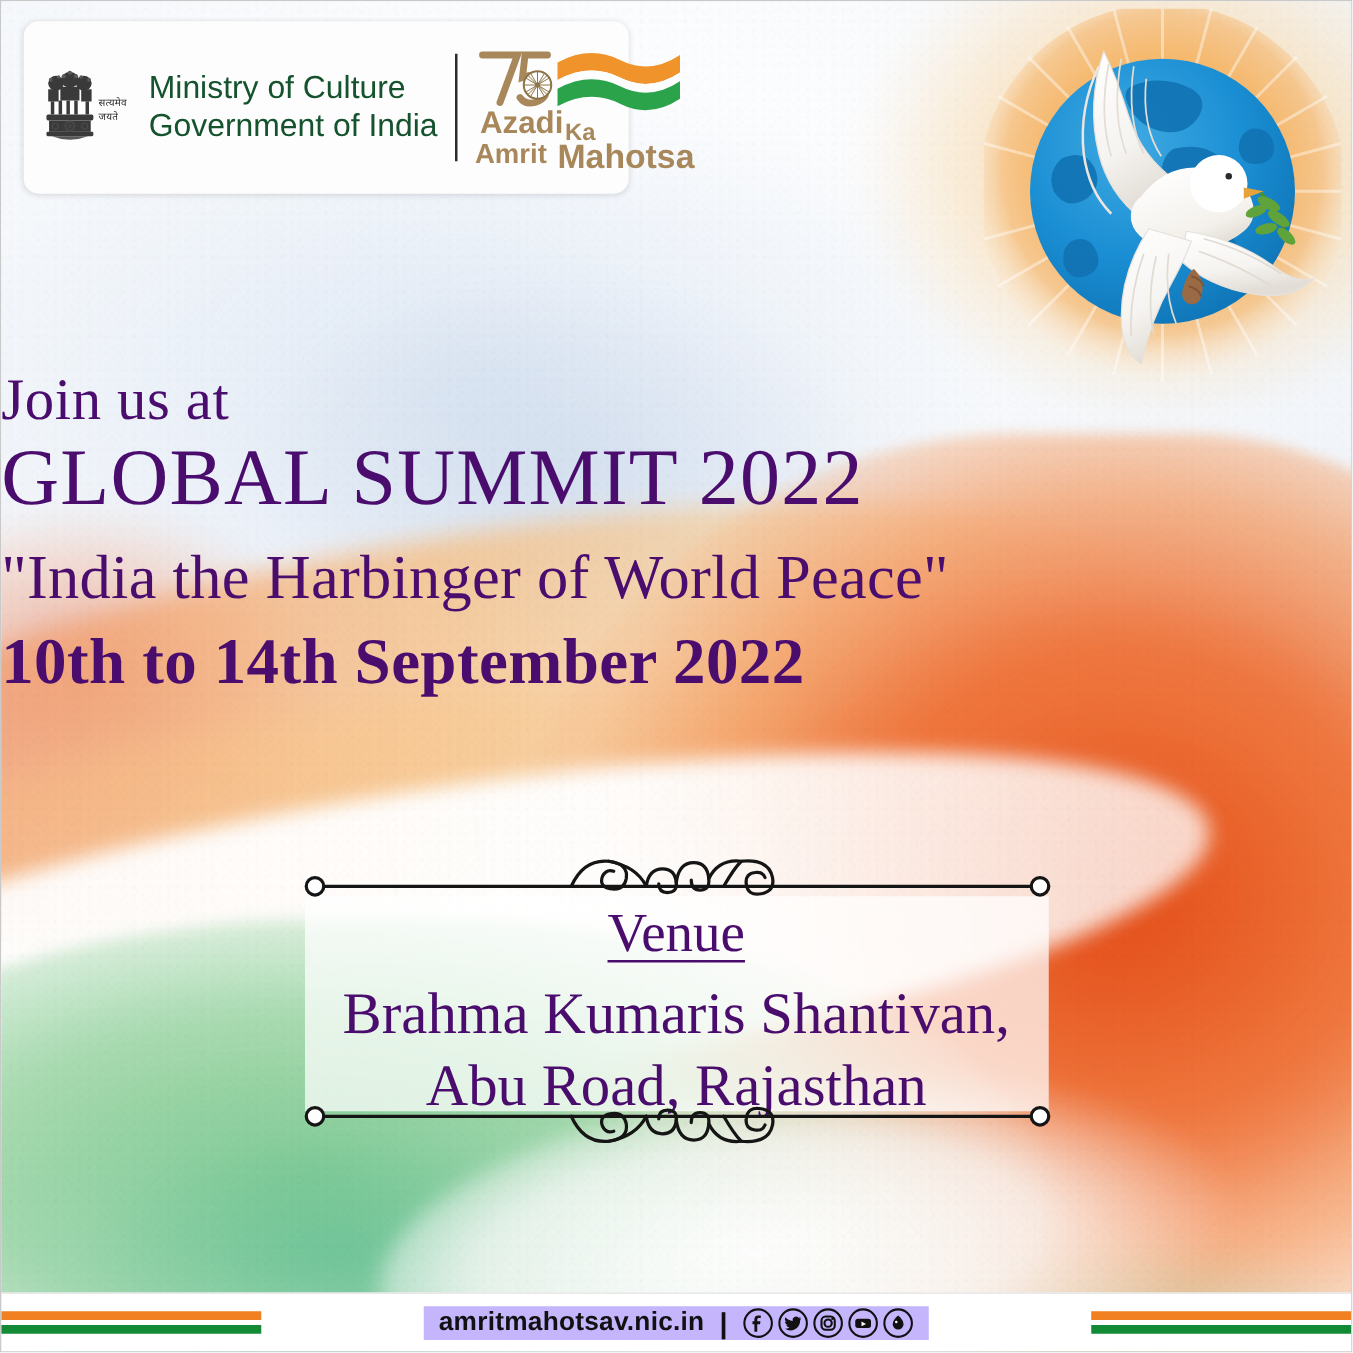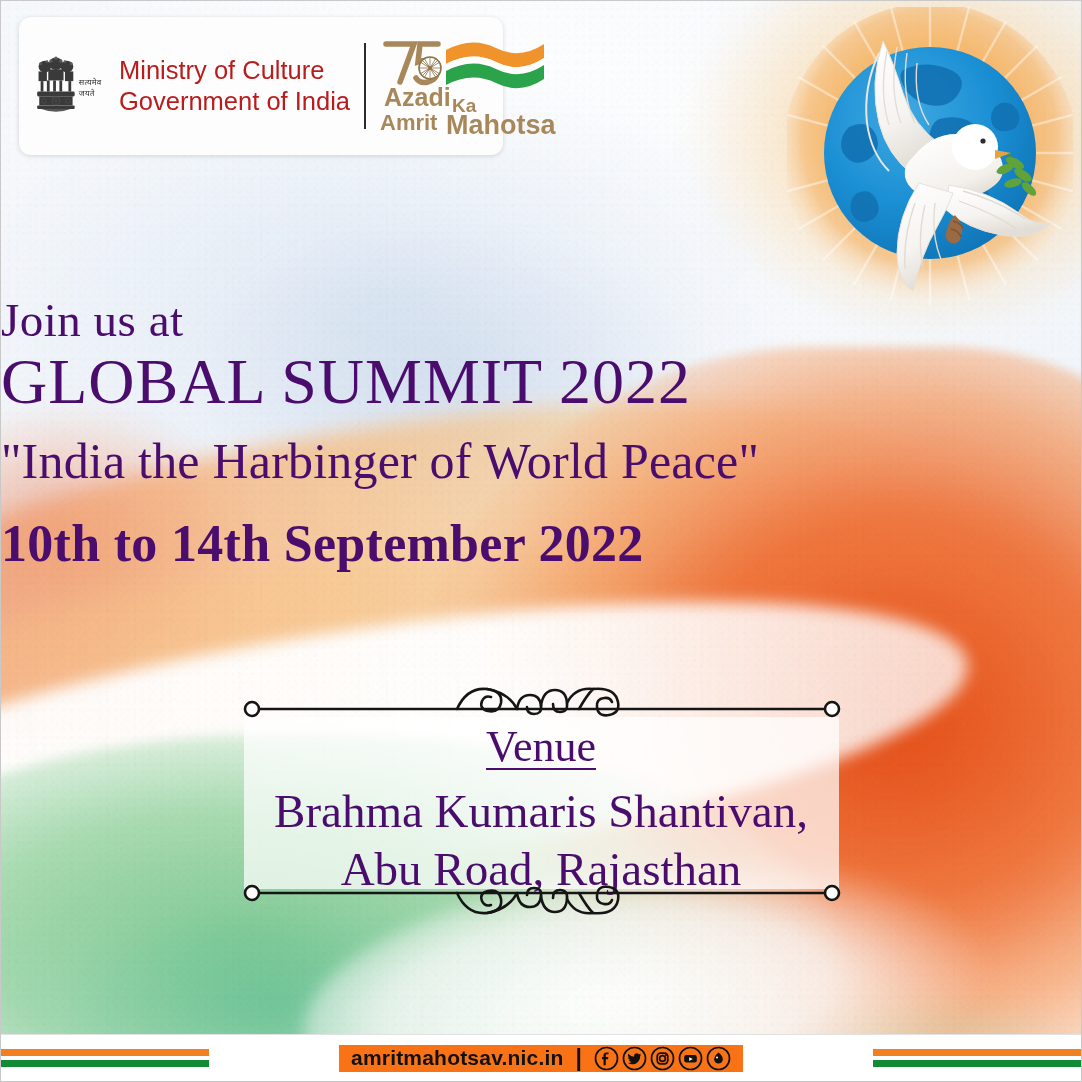--- a/index.html
+++ b/index.html
@@ -120,38 +120,38 @@
     background:#fdfdfd;border-radius:12px;
     box-shadow:0 1px 5px rgba(0,0,0,.14);
     display:flex;align-items:center;
   }
   .emblem{width:74px;height:112px;margin-left:14px;flex:0 0 auto;
     display:flex;flex-direction:row;align-items:center;justify-content:center;}
   .emblem svg{display:block;}
   .emblem-motto{font-family:"Liberation Serif",serif;font-size:8px;color:#2a2a2a;margin-top:1px;letter-spacing:.2px;}
   .ministry{
     font-family:"Liberation Sans",sans-serif;
-    font-size:25.5px;line-height:1.22;color:#b91c1c;margin-left:12px;white-space:nowrap;
+    font-size:25.5px;line-height:1.22;color:#14532d;margin-left:12px;white-space:nowrap;
   }
   .vdiv{width:2px;height:86px;background:#2b2b2b;margin:0 14px 0 14px;flex:0 0 auto;}
   .akam{position:relative;width:176px;height:108px;flex:0 0 auto;font-weight:bold;}
   .akam svg{position:absolute;left:0;top:0;}
 
   
   .dove-wrap{position:absolute;right:8px;top:6px;width:286px;height:320px;}
   .rays{position:absolute;inset:0;}
 
   
   .headline{
     position:absolute;left:0;right:0;top:296px;color:#4a0d6e;
   }
   .join{font-size:47px;line-height:1;letter-spacing:.5px;}
   .gs{font-size:64px;line-height:1.18;letter-spacing:1px;}
   .theme{font-size:50px;line-height:1.18;margin-top:12px;letter-spacing:.2px;}
-  .dates{font-size:52px;line-height:1.18;margin-top:22px;font-weight:bold;letter-spacing:.3px;}
+  .dates{font-size:52px;line-height:1.18;margin-top:8px;font-weight:bold;letter-spacing:.3px;}
 
   
   .venue-panel{
     position:absolute;left:243px;top:716px;width:595px;height:172px;
     background:rgba(255,255,255,.72);
   }
   .divider{position:absolute;left:242px;width:598px;height:46px;}
   .divider.top{top:678px;}
   .divider.bottom{top:878px;}
   .venue-text{
@@ -166,21 +166,21 @@
     position:absolute;left:0;right:0;bottom:0;height:46px;background:#ffffff;
     display:flex;align-items:center;justify-content:center;
     border-top:1px solid #e2e2e2;
   }
   .stripe-set{position:absolute;top:50%;transform:translateY(-50%);width:208px;height:22px;
     display:flex;flex-direction:column;justify-content:center;gap:4px;}
   .stripe-set.left{left:0;}
   .stripe-set.right{right:0;}
   .stripe-o{height:7px;background:#f08021;}
   .stripe-g{height:7px;background:#138a36;}
-  .footer-center{display:flex;align-items:center;gap:12px;z-index:2;background:#f97316;padding:0 12px;}
+  .footer-center{display:flex;align-items:center;gap:12px;z-index:2;background:#c4b5fd;padding:0 12px;}
   .site{font-family:"Liberation Sans",sans-serif;font-weight:bold;font-size:21px;color:#111;letter-spacing:.2px;}
   .pipe{font-family:"Liberation Sans",sans-serif;font-weight:bold;font-size:23px;color:#111;}
   .socials{display:flex;align-items:center;gap:3px;}
   .socials svg{display:block;}
 </style>
 </head>
 <body>
 
 <div id="poster">
 

